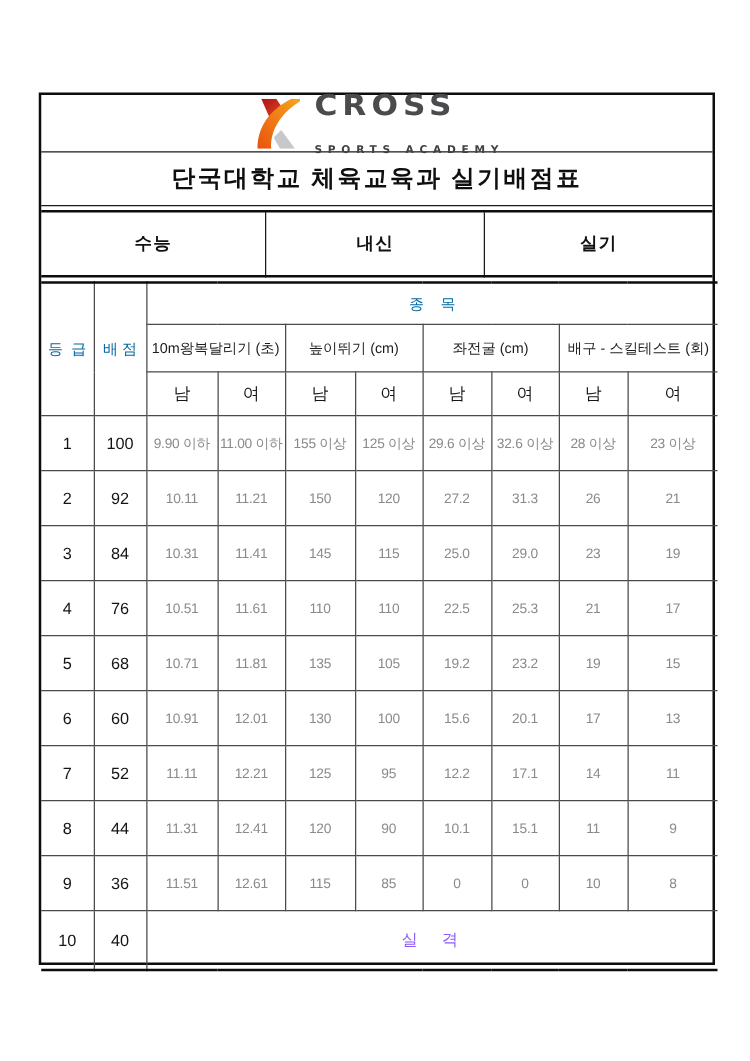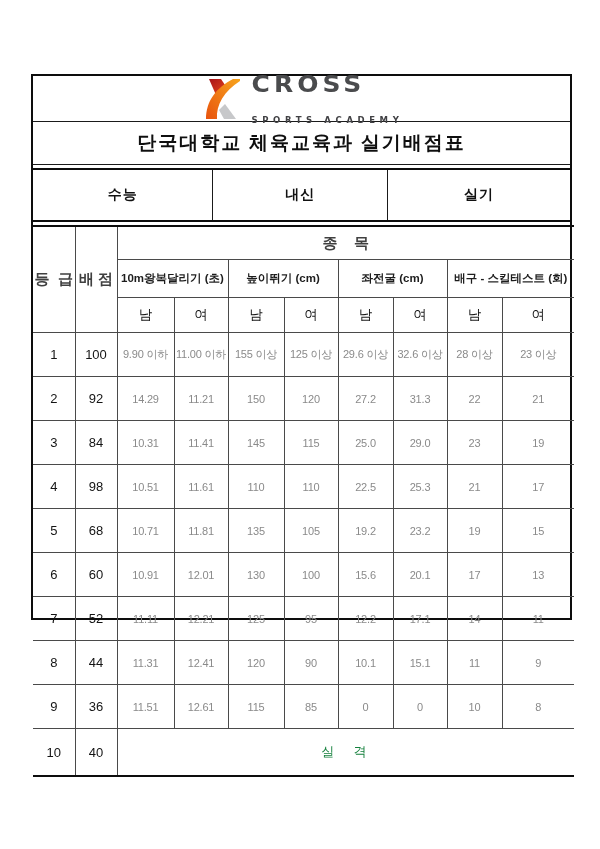--- a/index.html
+++ b/index.html
@@ -2,21 +2,21 @@
 <html><head>
 <meta charset="utf-8">
 <style>
   html,body{margin:0;padding:0;}
   body{
     width:600px;height:849px;background:#ffffff;
     font-family:"Liberation Sans","DejaVu Sans",sans-serif;
     color:#111;position:relative;overflow:hidden;
   }
   .frame{
-    position:absolute;left:31px;top:74px;width:541px;height:546px;
+    position:absolute;left:31px;top:74px;width:541px;height:698px;
     border:2px solid #0d0d0d;box-sizing:border-box;background:#fff;
   }
   
   .logo-section{
     height:45px;border-bottom:1px solid #1a1a1a;
     display:flex;align-items:center;justify-content:center;gap:8px;
   }
   .logo-icon{width:44px;height:40px;flex:0 0 auto;margin-top:1px;}
   .brand-block{display:flex;flex-direction:column;align-items:flex-start;line-height:1;}
   .brand-text{
@@ -49,29 +49,29 @@
   .main-table{
     width:100%;border-collapse:collapse;table-layout:fixed;margin-top:3px;
     border-top:2px solid #0d0d0d;border-bottom:2px solid #0d0d0d;
   }
   .main-table td{
     border:1px solid #4a4a4a;text-align:center;vertical-align:middle;
     padding:0;white-space:pre;overflow:hidden;
   }
   .main-table td:first-child{border-left:none;}
   .main-table td.lastcol{border-right:none;}
-  .main-table tr.h1 td{height:32px;font-size:15px;color:#404040;font-weight:bold;}
-  .main-table tr.h2 td{height:37px;font-size:11.5px;color:#1d1d1d;letter-spacing:0;font-weight:bold;}
+  .main-table tr.h1 td{height:32px;font-size:12px;color:#0369a1;}
+  .main-table tr.h2 td{height:37px;font-size:11.5px;color:#1d1d1d;letter-spacing:0;}
   .main-table tr.h3 td{height:34px;font-size:13.5px;color:#161616;}
   .main-table td.hd{font-size:13.5px;color:#131313;}
   .main-table tr.datarow td{height:43px;}
   .main-table tr.failrow td{height:46px;}
   .main-table td.gp{font-size:13px;color:#141414;}
   .main-table td.val{font-size:11px;color:#8a8a8a;letter-spacing:-0.2px;}
-  .main-table td.fail{font-size:13px;color:#15803d;letter-spacing:4px;}
+  .main-table td.fail{font-size:13px;color:#8b5cf6;letter-spacing:4px;}
 </style>
 </head>
 <body>
 
 <div class="frame">
 
   <div class="logo-section">
     <svg class="logo-icon" viewBox="0 0 44 40">
       <defs>
         <linearGradient id="gRed" x1="0" y1="0" x2="1" y2="1">
@@ -156,44 +156,44 @@
       <td class="val">155 이상</td>
       <td class="val">125 이상</td>
       <td class="val">29.6 이상</td>
       <td class="val">32.6 이상</td>
       <td class="val">28 이상</td>
       <td class="val lastcol">23 이상</td>
     </tr>
     <tr class="datarow">
       <td class="gp">2</td>
       <td class="gp">92</td>
-      <td class="val">14.29</td>
+      <td class="val">10.11</td>
       <td class="val">11.21</td>
       <td class="val">150</td>
       <td class="val">120</td>
       <td class="val">27.2</td>
       <td class="val">31.3</td>
-      <td class="val">22</td>
+      <td class="val">26</td>
       <td class="val lastcol">21</td>
     </tr>
     <tr class="datarow">
       <td class="gp">3</td>
       <td class="gp">84</td>
       <td class="val">10.31</td>
       <td class="val">11.41</td>
       <td class="val">145</td>
       <td class="val">115</td>
       <td class="val">25.0</td>
       <td class="val">29.0</td>
       <td class="val">23</td>
       <td class="val lastcol">19</td>
     </tr>
     <tr class="datarow">
       <td class="gp">4</td>
-      <td class="gp">98</td>
+      <td class="gp">76</td>
       <td class="val">10.51</td>
       <td class="val">11.61</td>
       <td class="val">110</td>
       <td class="val">110</td>
       <td class="val">22.5</td>
       <td class="val">25.3</td>
       <td class="val">21</td>
       <td class="val lastcol">17</td>
     </tr>
     <tr class="datarow">

